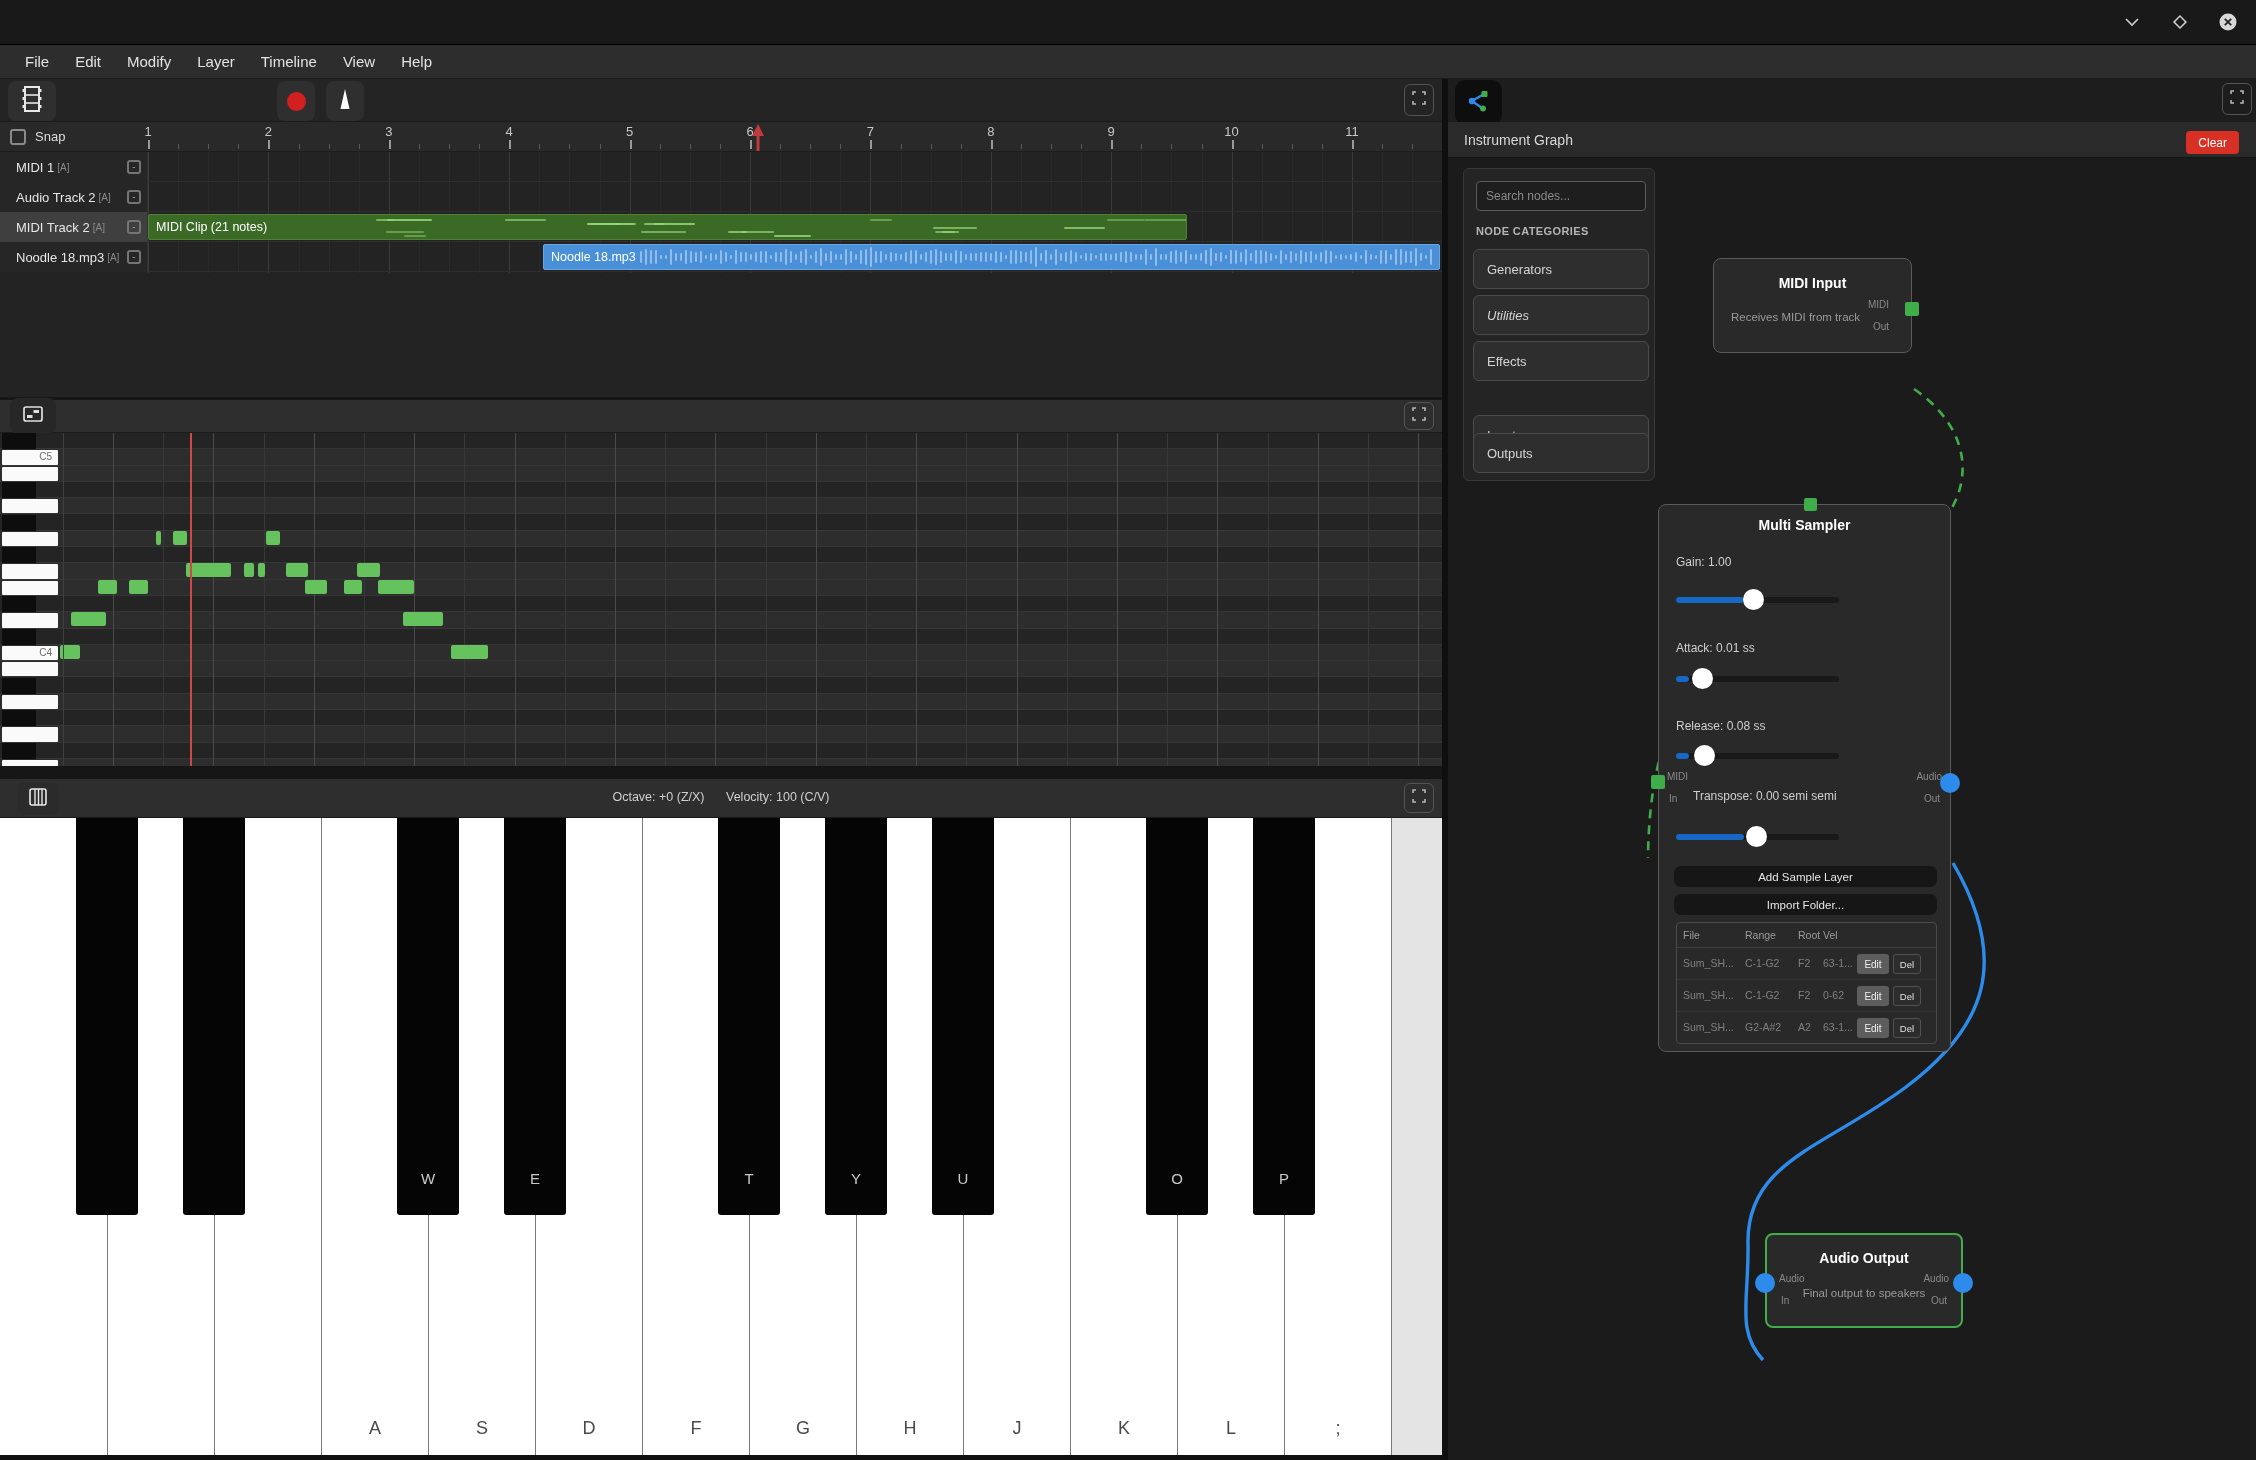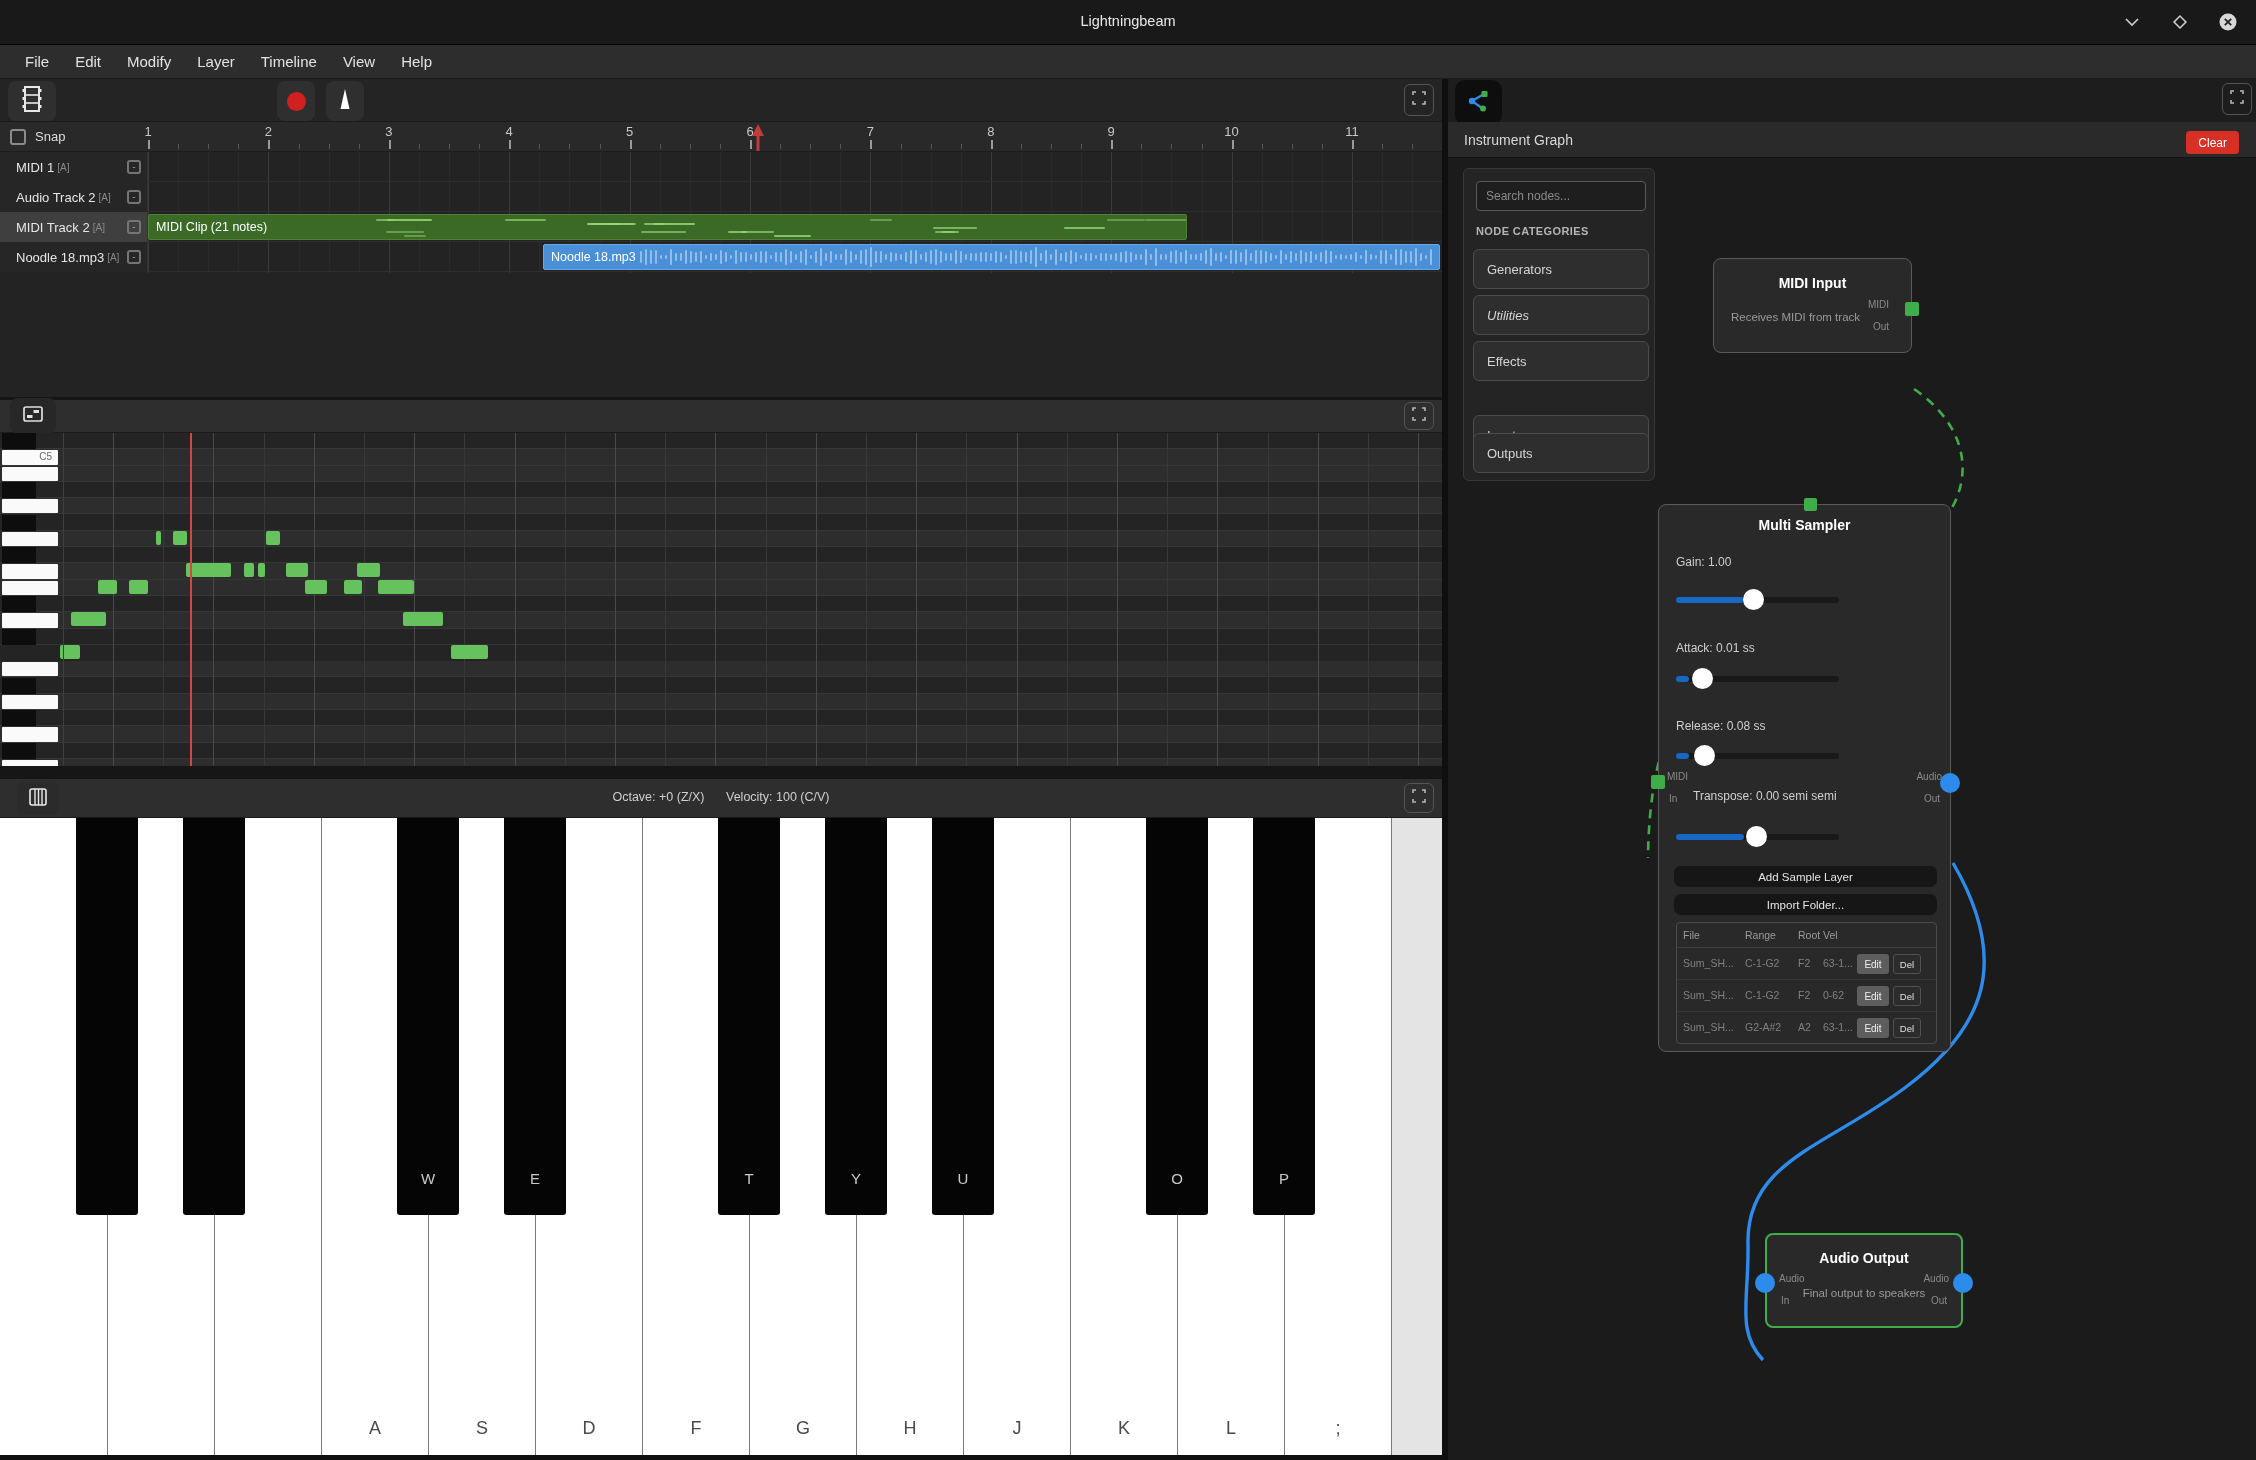--- a/index.html
+++ b/index.html
@@ -131,21 +131,20 @@
       font-size:10px;color:#f0f0f0;display:flex;align-items:center;justify-content:center;}
   .del-btn{position:absolute;left:216px;top:6px;width:28px;height:20px;background:#2c2c2c;border:1px solid #515151;
       border-radius:3px;font-size:9.5px;color:#e0e0e0;display:flex;align-items:center;justify-content:center;}
 </style>
 </head>
 <body>
 
 <div id="app">
 
   <div class="abs titlebar">
-    <div class="abs win-title">Lightningbeam</div>
     <div class="abs win-controls">
       <span class="win-btn">
         <svg width="18" height="18" viewBox="0 0 18 18">
             <polyline points="3,6 9,12 15,6" fill="none" stroke="#cfcfcf" stroke-width="1.6"></polyline>
           </svg>
       </span>
       <span class="win-btn">
         <svg width="18" height="18" viewBox="0 0 18 18">
             <rect x="4.8" y="4.8" width="8.4" height="8.4" fill="none" stroke="#cfcfcf" stroke-width="1.5" transform="rotate(45 9 9)"></rect>
           </svg>
@@ -610,20 +609,24 @@
       </div>
       <div class="abs roll-row black" style="top: 163px; height: 16.3px;">
         <div class="mini-key-black" style="top: 0px; height: 16.3px; left: 2px; position: absolute; width: 34px; background: rgb(13, 13, 13);"></div>
       </div>
       <div class="abs roll-row white" style="top: 179.3px; height: 16.3px;">
         <div class="mini-key-white" style="top: 1px; height: 14.3px; left: 2px; position: absolute; width: 56px; background: rgb(250, 250, 250);"></div>
       </div>
       <div class="abs roll-row black" style="top: 195.6px; height: 16.3px;">
         <div class="mini-key-black" style="top: 0px; height: 16.3px; left: 2px; position: absolute; width: 34px; background: rgb(13, 13, 13);"></div>
       </div>
+      <div class="abs roll-row white" style="top: 211.9px; height: 16.3px;">
+        <div class="mini-key-white" style="top: 1px; height: 14.3px; left: 2px; position: absolute; width: 56px; background: rgb(250, 250, 250);"></div>
+        <span class="mini-key-label" style="top: 2px;">C4</span>
+      </div>
       <div class="abs roll-row white" style="top: 228.2px; height: 16.3px;">
         <div class="mini-key-white" style="top: 1px; height: 14.3px; left: 2px; position: absolute; width: 56px; background: rgb(250, 250, 250);"></div>
       </div>
       <div class="abs roll-row black" style="top: 244.5px; height: 16.3px;">
         <div class="mini-key-black" style="top: 0px; height: 16.3px; left: 2px; position: absolute; width: 34px; background: rgb(13, 13, 13);"></div>
       </div>
       <div class="abs roll-row white" style="top: 260.8px; height: 16.3px;">
         <div class="mini-key-white" style="top: 1px; height: 14.3px; left: 2px; position: absolute; width: 56px; background: rgb(250, 250, 250);"></div>
       </div>
       <div class="abs roll-row black" style="top: 277.1px; height: 16.3px;">

